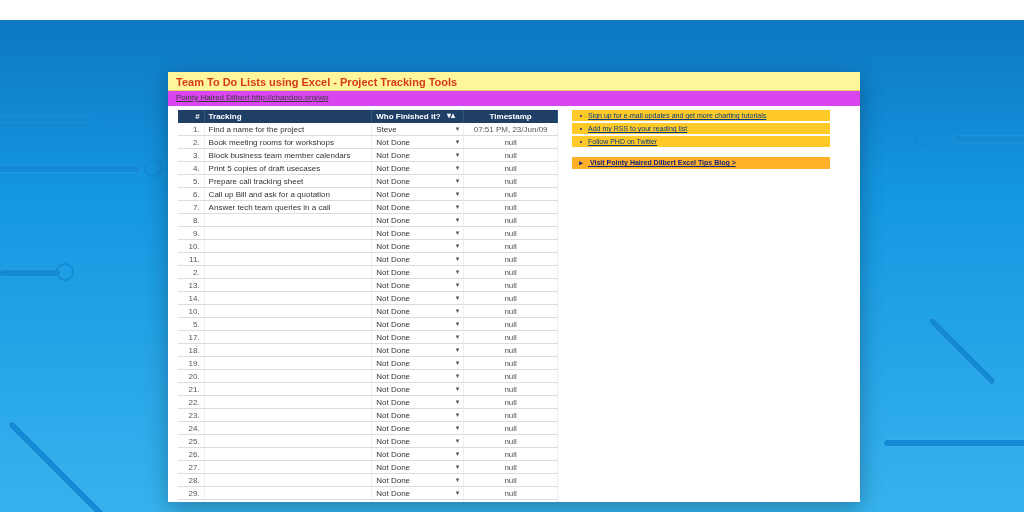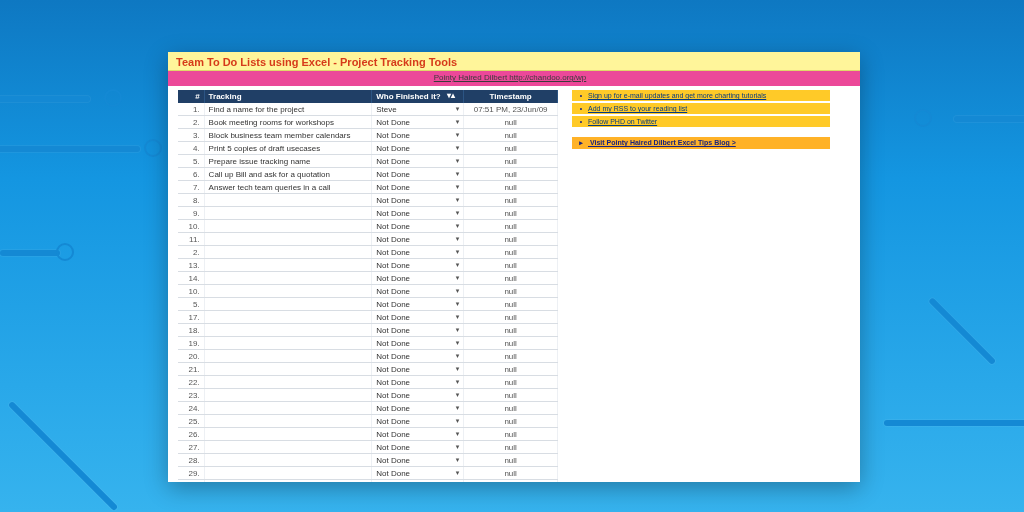--- a/index.html
+++ b/index.html
@@ -1,36 +1,36 @@
 <!DOCTYPE html>
 <html><head>
 <meta charset="utf-8">
 <style>
   html,body{margin:0;padding:0;width:1024px;height:512px;overflow:hidden;font-family:Verdana,Arial,sans-serif;font-size:8px;}
   
   .bg{
     position:absolute;inset:0;
     background:linear-gradient(180deg,#0e78c2 0%,#1496e1 35%,#36b3ee 100%);
+    margin-top:20px;
   }
   
   .trace{position:absolute;background:#1489d4;height:6px;border-radius:3px;box-shadow:0 0 0 1px rgba(255,255,255,.05);}
   .pad{position:absolute;width:14px;height:14px;border:2px solid #1489d4;border-radius:50%;background:transparent;}
   
   .panel{
     position:absolute;left:168px;top:52px;width:692px;height:430px;
     background:#fff;box-shadow:0 6px 22px rgba(0,0,0,.30);overflow:hidden;
   }
   .title-bar{
     background:#fff59a;border-bottom:1px solid #e0d76a;padding:4px 8px 2px 8px;
     color:#d63a1a;font-weight:bold;font-size:11px;
   }
   .subtitle{
-    font-size:8px;color:#3b3b3b;padding:2px 16px 4px 8px;background:#ec4899;
+    font-size:8px;color:#3b3b3b;padding:2px 16px 4px 8px;background:#d946ef;
     text-decoration:underline;
-    text-align:center;
   }
   .subtitle span{color:#3b3b3b;}
   .body-wrap{display:flex;gap:14px;padding:4px 10px 0 10px;}
   
   .table{border-collapse:collapse;width:380px;font-size:8px;color:#333;}
   .table th{
     background:#203f66;color:#fff;font-weight:bold;font-size:8px;
     padding:2px 4px;border-right:1px solid #2c5584;text-align:left;white-space:nowrap;
   }
   .table th.num{width:22px;text-align:right;}
@@ -120,21 +120,21 @@
               <td class="ts">null</td>
             </tr>
             <tr>
               <td class="num">4.</td>
               <td>Print 5 copies of draft usecases</td>
               <td class="dd-cell"><span>Not Done</span><span class="dd-caret">▾</span></td>
               <td class="ts">null</td>
             </tr>
             <tr>
               <td class="num">5.</td>
-              <td>Prepare issue tracking name</td>
+              <td>Prepare call tracking sheet</td>
               <td class="dd-cell"><span>Not Done</span><span class="dd-caret">▾</span></td>
               <td class="ts">null</td>
             </tr>
             <tr>
               <td class="num">6.</td>
               <td>Call up Bill and ask for a quotation</td>
               <td class="dd-cell"><span>Not Done</span><span class="dd-caret">▾</span></td>
               <td class="ts">null</td>
             </tr>
             <tr>

